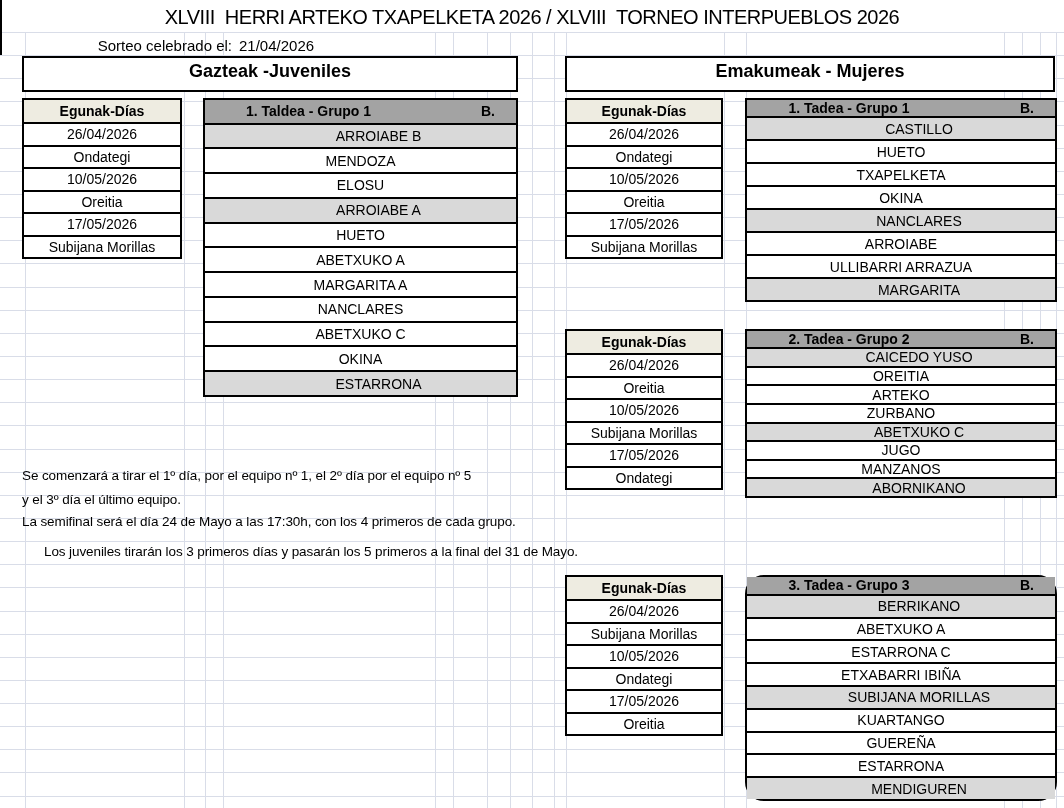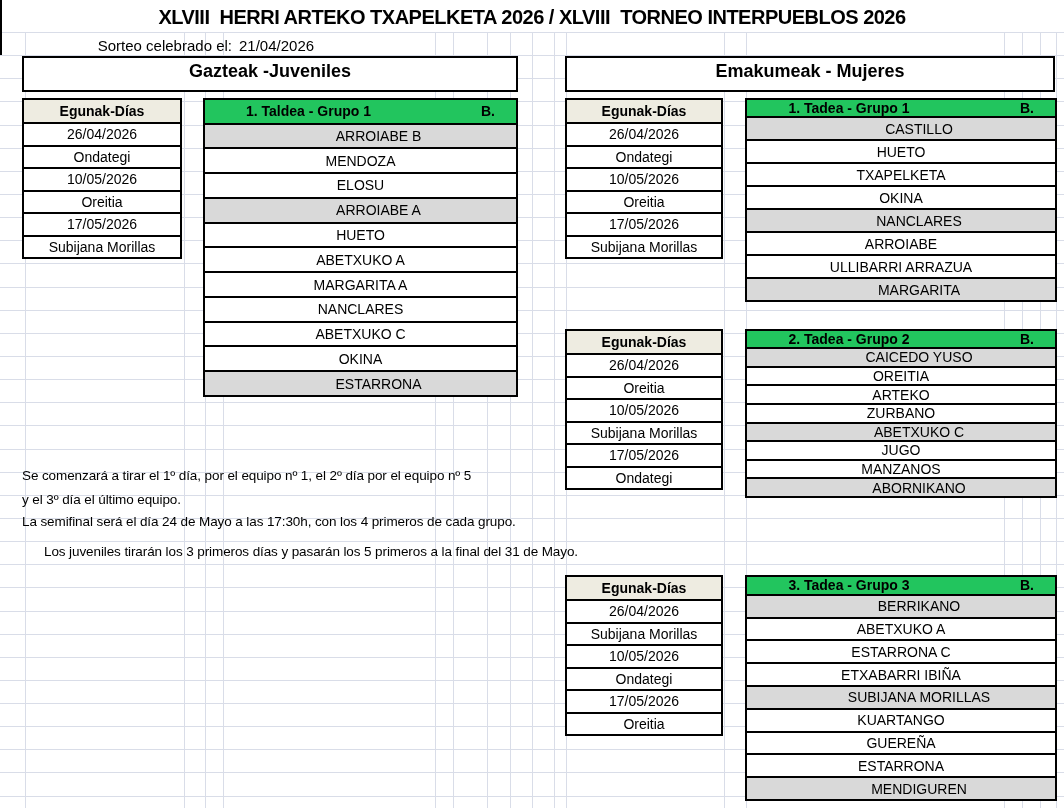--- a/index.html
+++ b/index.html
@@ -13,21 +13,21 @@
     position:absolute; left:0; top:32px; right:0; bottom:0;
     border-top:1px solid #d9dde8;
     background: repeating-linear-gradient(to bottom, transparent 0px, transparent 22.14px, #d9dde8 22.14px, #d9dde8 23.14px);
     pointer-events:none;
   }
   .vline { position:absolute; top:32px; bottom:0; width:1px; background:#d9dde8; pointer-events:none; }
   .edge-artifact { position:absolute; left:0; top:0; width:2px; height:55px; background:#000; }
 
   .title {
     position:absolute; left:0; top:3px; width:1064px; height:28px;
-    font-size:20px; font-weight:bold; text-align:center; letter-spacing:-0.5px;
+    font-size:20px; font-weight:normal; text-align:center; letter-spacing:-0.5px;
     white-space:pre; line-height:28px;
   }
   .sorteo-label {
     position:absolute; left:22px; top:35px; width:210px; height:21px;
     font-size:15px; text-align:right; line-height:21px;
   }
   .sorteo-value {
     position:absolute; left:239px; top:35px; height:21px;
     font-size:15px; line-height:21px;
   }
@@ -39,21 +39,21 @@
   .table {
     position:absolute; border:2px solid #000; background:#fff;
     box-sizing:border-box; display:flex; flex-direction:column;
     font-size:14px;
   }
   .thead {
     flex:1; display:flex; align-items:center; justify-content:center;
     border-bottom:2px solid #000; font-weight:bold; box-sizing:border-box;
   }
   .thead.beige    { background:#EEECE1; }
-  .thead.lavender { background:#22c55e;gap:48px; }
+  .thead.lavender { background:#a3a3a3;gap:48px; }
   .gh-title { flex:1; text-align:center; }
   .gh-b { width:56px; text-align:center; }
   .tbody { display:flex; flex-direction:column; flex:6; }
   .tbody.teams { flex:12; }
   .row {
     flex:1; display:flex; align-items:center; justify-content:center;
     border-bottom:2px solid #000; box-sizing:border-box; background:#fff;
     white-space:nowrap;
   }
   .row:last-child { border-bottom:none; }
@@ -191,21 +191,21 @@
     <div class="tbody">
         <div class="row">26/04/2026</div>
         <div class="row">Subijana Morillas</div>
         <div class="row">10/05/2026</div>
         <div class="row">Ondategi</div>
         <div class="row">17/05/2026</div>
         <div class="row">Oreitia</div>
       </div>
   </div>
 
-  <div class="table" style="left:745px; top:575px; width:312px; height:226px;">
+  <div class="table" style="left:745px; top:575px; width:312px; height:226px;border-radius:19px;">
     <div class="thead lavender">
       <span class="gh-title">3. Tadea - Grupo 3</span>
       <span class="gh-b">B.</span>
     </div>
     <div class="tbody teams">
         <div class="row gray">BERRIKANO</div>
         <div class="row">ABETXUKO A</div>
         <div class="row">ESTARRONA C</div>
         <div class="row">ETXABARRI IBIÑA</div>
         <div class="row gray">SUBIJANA MORILLAS</div>

